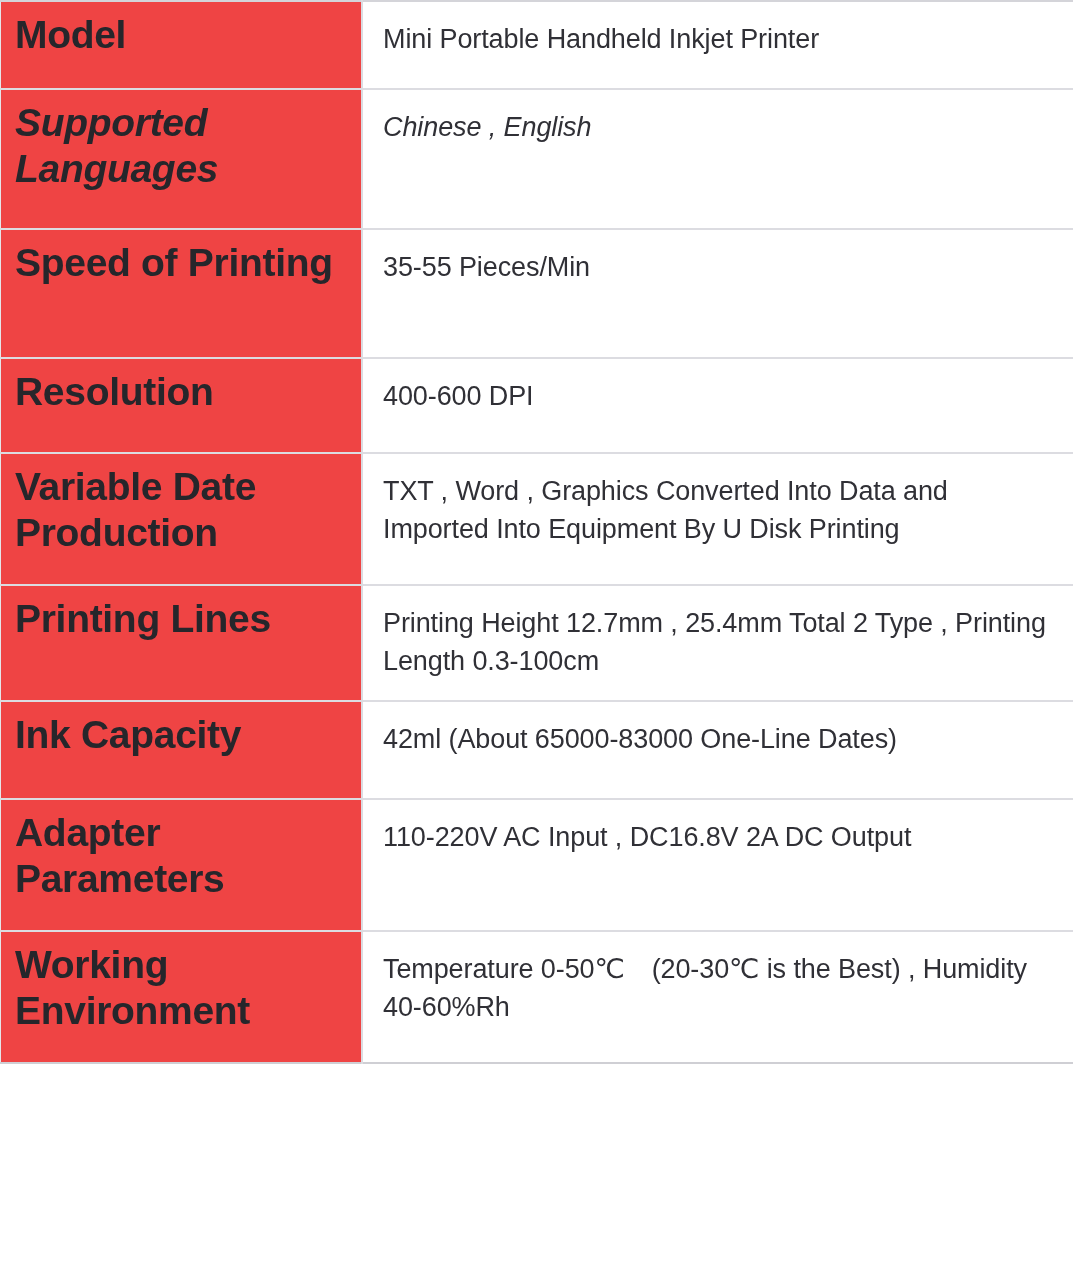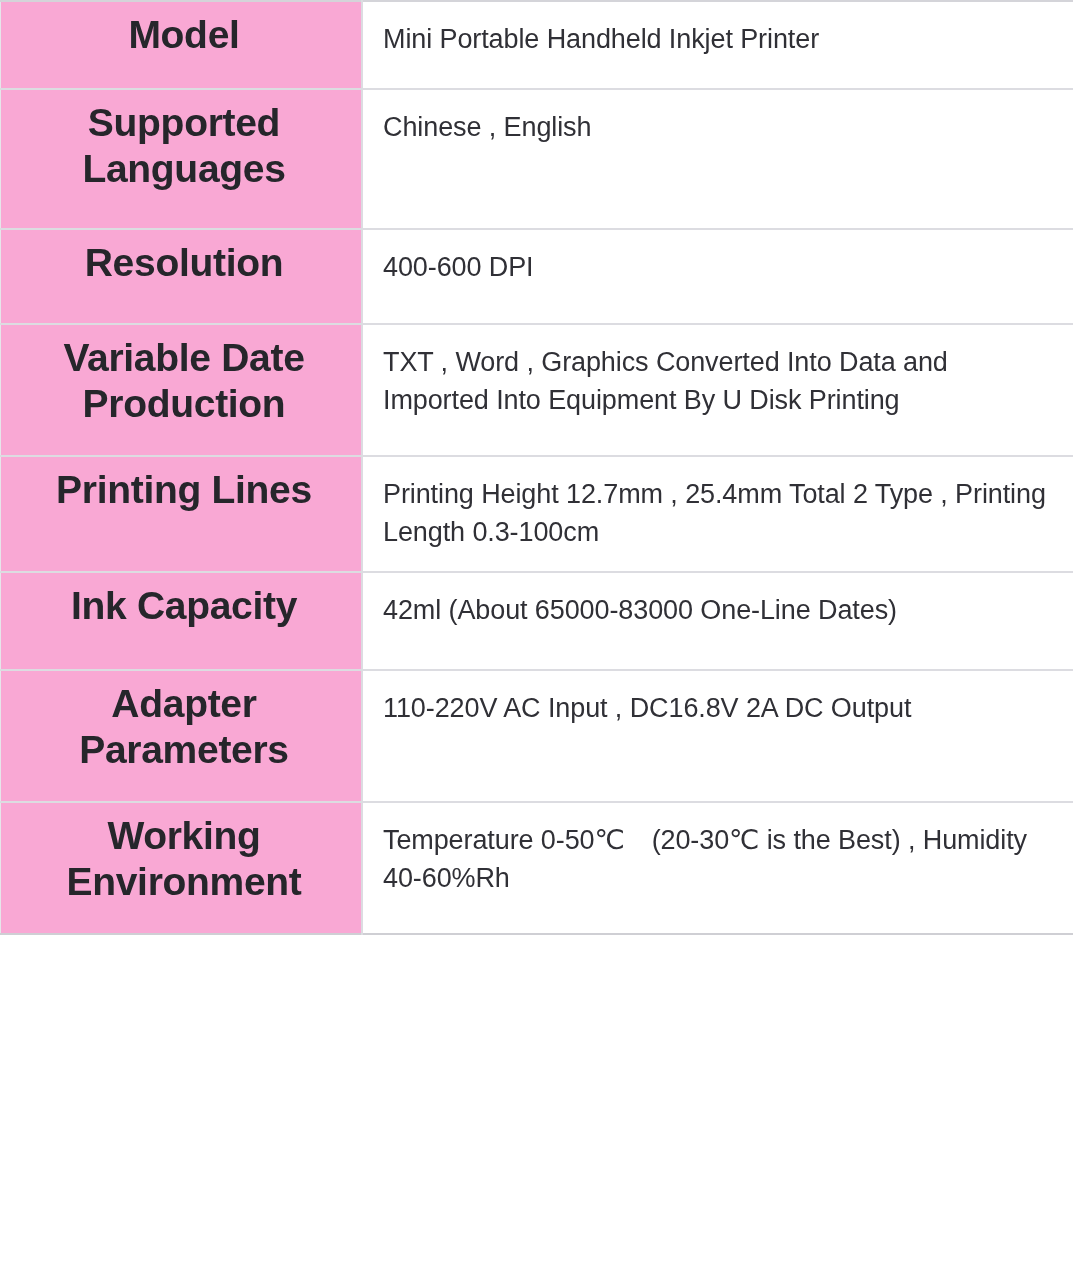--- a/index.html
+++ b/index.html
@@ -26,48 +26,47 @@
   .spec-table tr {
     border-bottom: 2px solid #dcdce1;
   }
   .spec-table tr:last-child {
     border-bottom: none;
     margin-top: 44px;
   }
 
   .spec-label {
     width: 338px;
-    background: #f9a8d4;
+    background: #ef4444;
     border-right: 2px solid #dcdce1;
     border-left: 1px solid #e6e6ea;
     vertical-align: top;
     padding: 10px 8px 28px 14px;
     font-size: 39px;
     line-height: 1.18;
     font-weight: 700;
     color: #26262b;
     letter-spacing: -0.3px;
     word-break: break-word;
-    text-align: center;
   }
 
   .spec-value {
     background: #ffffff;
     vertical-align: top;
     padding: 18px 20px 14px 20px;
     font-size: 27px;
     line-height: 1.42;
     font-weight: 400;
     color: #303036;
     letter-spacing: -0.1px;
   }
 
   
   .h-90  { height: 88px; }
-  .h-142 { height: 140px; }
+  .h-142 { height: 140px; font-style: italic; }
   .h-131 { height: 129px; }
   .h-97  { height: 95px; }
   .h-132 { height: 130px; }
   .h-131b{ height: 129px; }
   .h-130 { height: 116px; }
   .h-100 { height: 98px; margin-top: 13px; }
   .h-132b{ height: 132px; }
   .h-133 { height: 131px; }
 
   .tail {
@@ -80,20 +79,24 @@
 
 <table class="spec-table">
   <tbody>
     <tr class="h-90">
       <td class="spec-label">Model</td>
       <td class="spec-value">Mini Portable Handheld Inkjet Printer</td>
     </tr>
     <tr class="h-142">
       <td class="spec-label">Supported Languages</td>
       <td class="spec-value">Chinese , English</td>
+    </tr>
+    <tr class="h-131">
+      <td class="spec-label">Speed of Printing</td>
+      <td class="spec-value">35-55 Pieces/Min</td>
     </tr>
     <tr class="h-97">
       <td class="spec-label">Resolution</td>
       <td class="spec-value">400-600 DPI</td>
     </tr>
     <tr class="h-131b">
       <td class="spec-label">Variable Date Production</td>
       <td class="spec-value">TXT , Word , Graphics Converted Into Data and Imported Into Equipment By U Disk Printing</td>
     </tr>
     <tr class="h-130">

